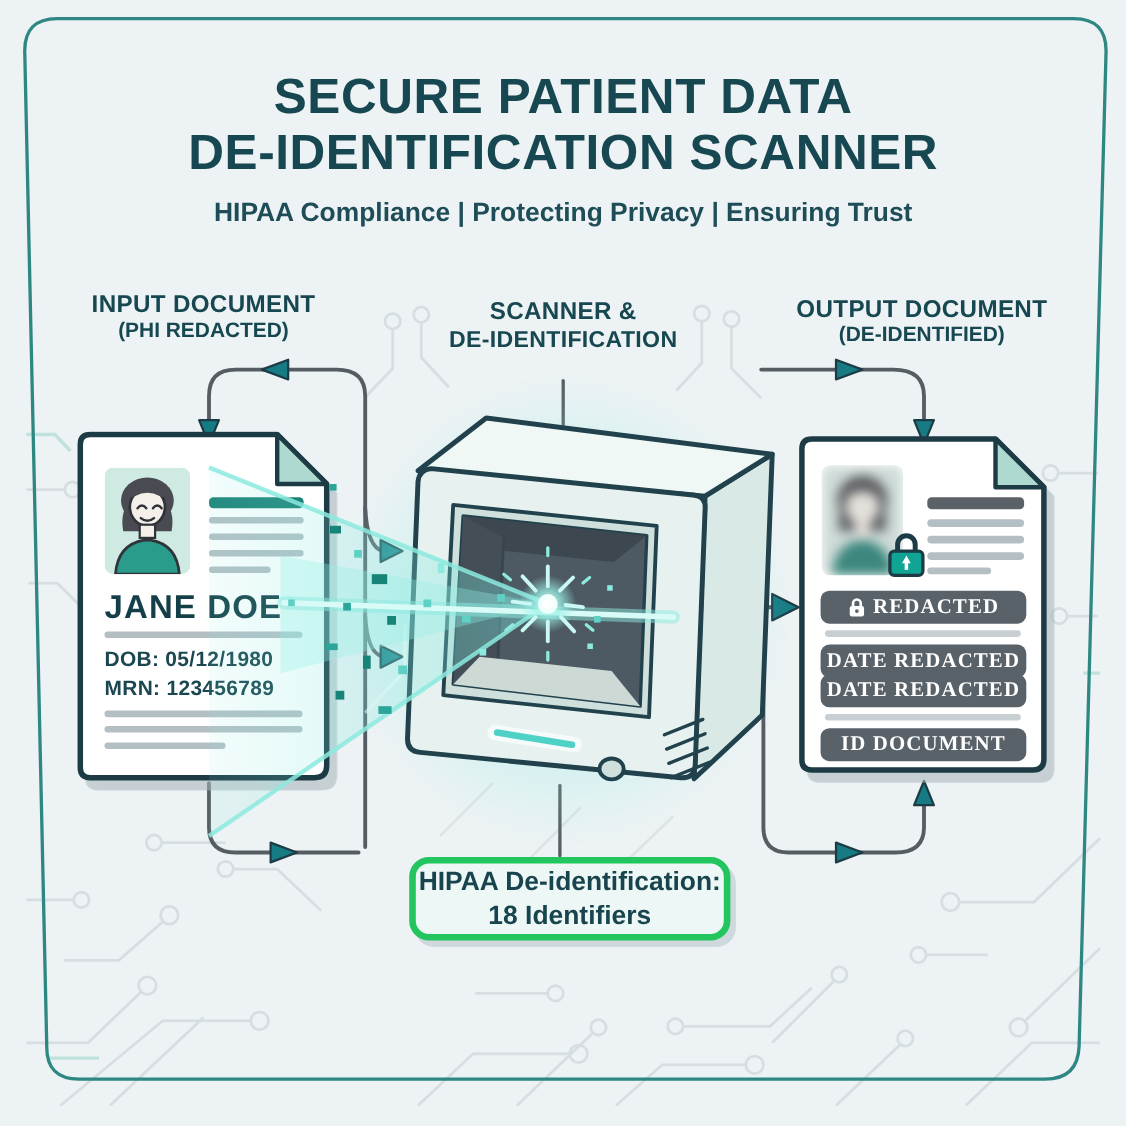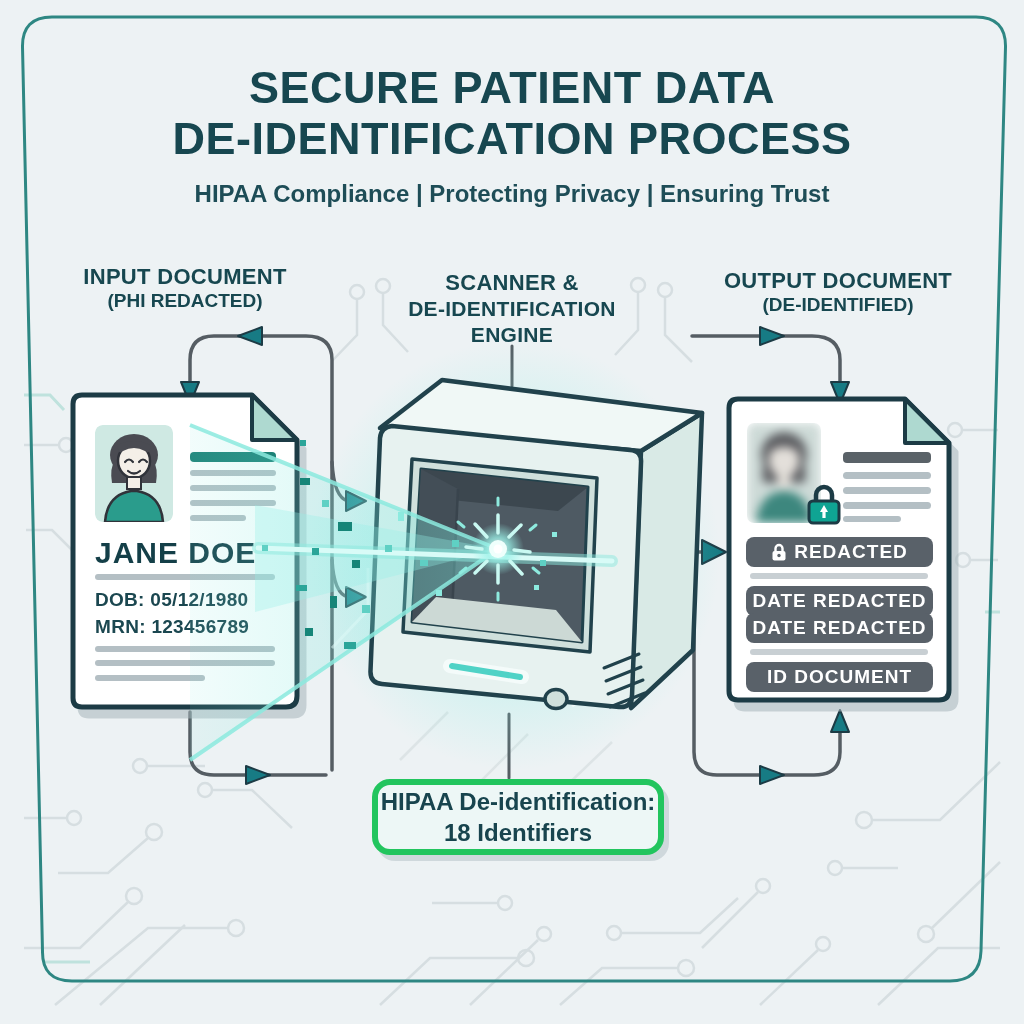--- a/index.html
+++ b/index.html
@@ -18,21 +18,21 @@
   
   .doc-card{width:230px;height:318px;filter:drop-shadow(7px 9px 0 rgba(165,180,186,.55));}
   .doc-card .paper{position:absolute;left:0;top:0;}
   .bar-line{position:absolute;border-radius:4px;background:#b4bfc4;}
   .bar-teal{background:#1b8176;}
   .bar-dark{background:#5a6268;}
   .doc-name{position:absolute;font-size:30px;font-weight:800;letter-spacing:1px;color:#143f48;}
   .doc-field{position:absolute;font-size:19px;font-weight:700;color:#1b4750;letter-spacing:.3px;}
   .redact-bar{position:absolute;height:30px;border-radius:8px;background:#596169;
               display:flex;align-items:center;justify-content:center;gap:7px;
-              color:#fff;font-size:19px;font-weight:800;letter-spacing:1px;}
+              color:#fff;font-size:19px;font-weight:800;letter-spacing:1px;font-family:Liberation Serif, serif;}
   .photo-wrap{position:absolute;overflow:hidden;border-radius:7px;}
   .blurred svg{filter:blur(5px) saturate(.8) contrast(.95);}
   
   .footer-label{left:372px;top:779px;width:280px;height:64px;border:6px solid #22c55e;
      border-radius:18px;background:#edf7f6;box-shadow:5px 6px 0 rgba(170,185,190,.45);
      display:flex;flex-direction:column;align-items:center;justify-content:center;
      font-size:24px;font-weight:700;color:#18444e;line-height:1.3;}
   .overlay{left:0;top:0;pointer-events:none;}
 </style>
 </head>
@@ -178,32 +178,31 @@
         <line x1="604" y1="668" x2="639" y2="654"></line>
         <line x1="606" y1="681" x2="641" y2="667"></line>
         <line x1="608" y1="694" x2="643" y2="680"></line>
         <line x1="610" y1="707" x2="645" y2="693"></line>
       </g>
     </g>
   </svg>
 
   <div class="abs title-block">
     <div class="title-line">SECURE PATIENT DATA</div>
-    <div class="title-line">DE-IDENTIFICATION PROCESS</div>
+    <div class="title-line">DE-IDENTIFICATION SCANNER</div>
     <div class="subtitle">HIPAA Compliance | Protecting Privacy | Ensuring Trust</div>
   </div>
 
   <div class="abs col-header" style="left:60px;top:264px;width:250px;">
     <div class="col-title">INPUT DOCUMENT</div>
     <div class="col-sub">(PHI REDACTED)</div>
   </div>
   <div class="abs col-header" style="left:392px;top:270px;width:240px;">
     <div class="col-title" style="font-size:22px;">SCANNER &amp;</div>
     <div class="col-title" style="font-size:21px;">DE-IDENTIFICATION</div>
-    <div class="col-title" style="font-size:21px;">ENGINE</div>
   </div>
   <div class="abs col-header" style="left:713px;top:268px;width:250px;">
     <div class="col-title">OUTPUT DOCUMENT</div>
     <div class="col-sub">(DE-IDENTIFIED)</div>
   </div>
 
   <div class="abs doc-card" style="left:70px;top:392px;">
     <svg class="paper" width="230" height="318" viewBox="0 0 230 318">
       <path d="M 12 3 L 182 3 L 227 48 L 227 304 Q 227 315 216 315 L 12 315 Q 3 315 3 306 L 3 12 Q 3 3 12 3 Z" fill="#ffffff" stroke="#1c3b45" stroke-width="5" stroke-linejoin="round"></path>
       <polygon points="182,3 227,48 182,48" fill="#aed9d0" stroke="#1c3b45" stroke-width="4" stroke-linejoin="round"></polygon>

